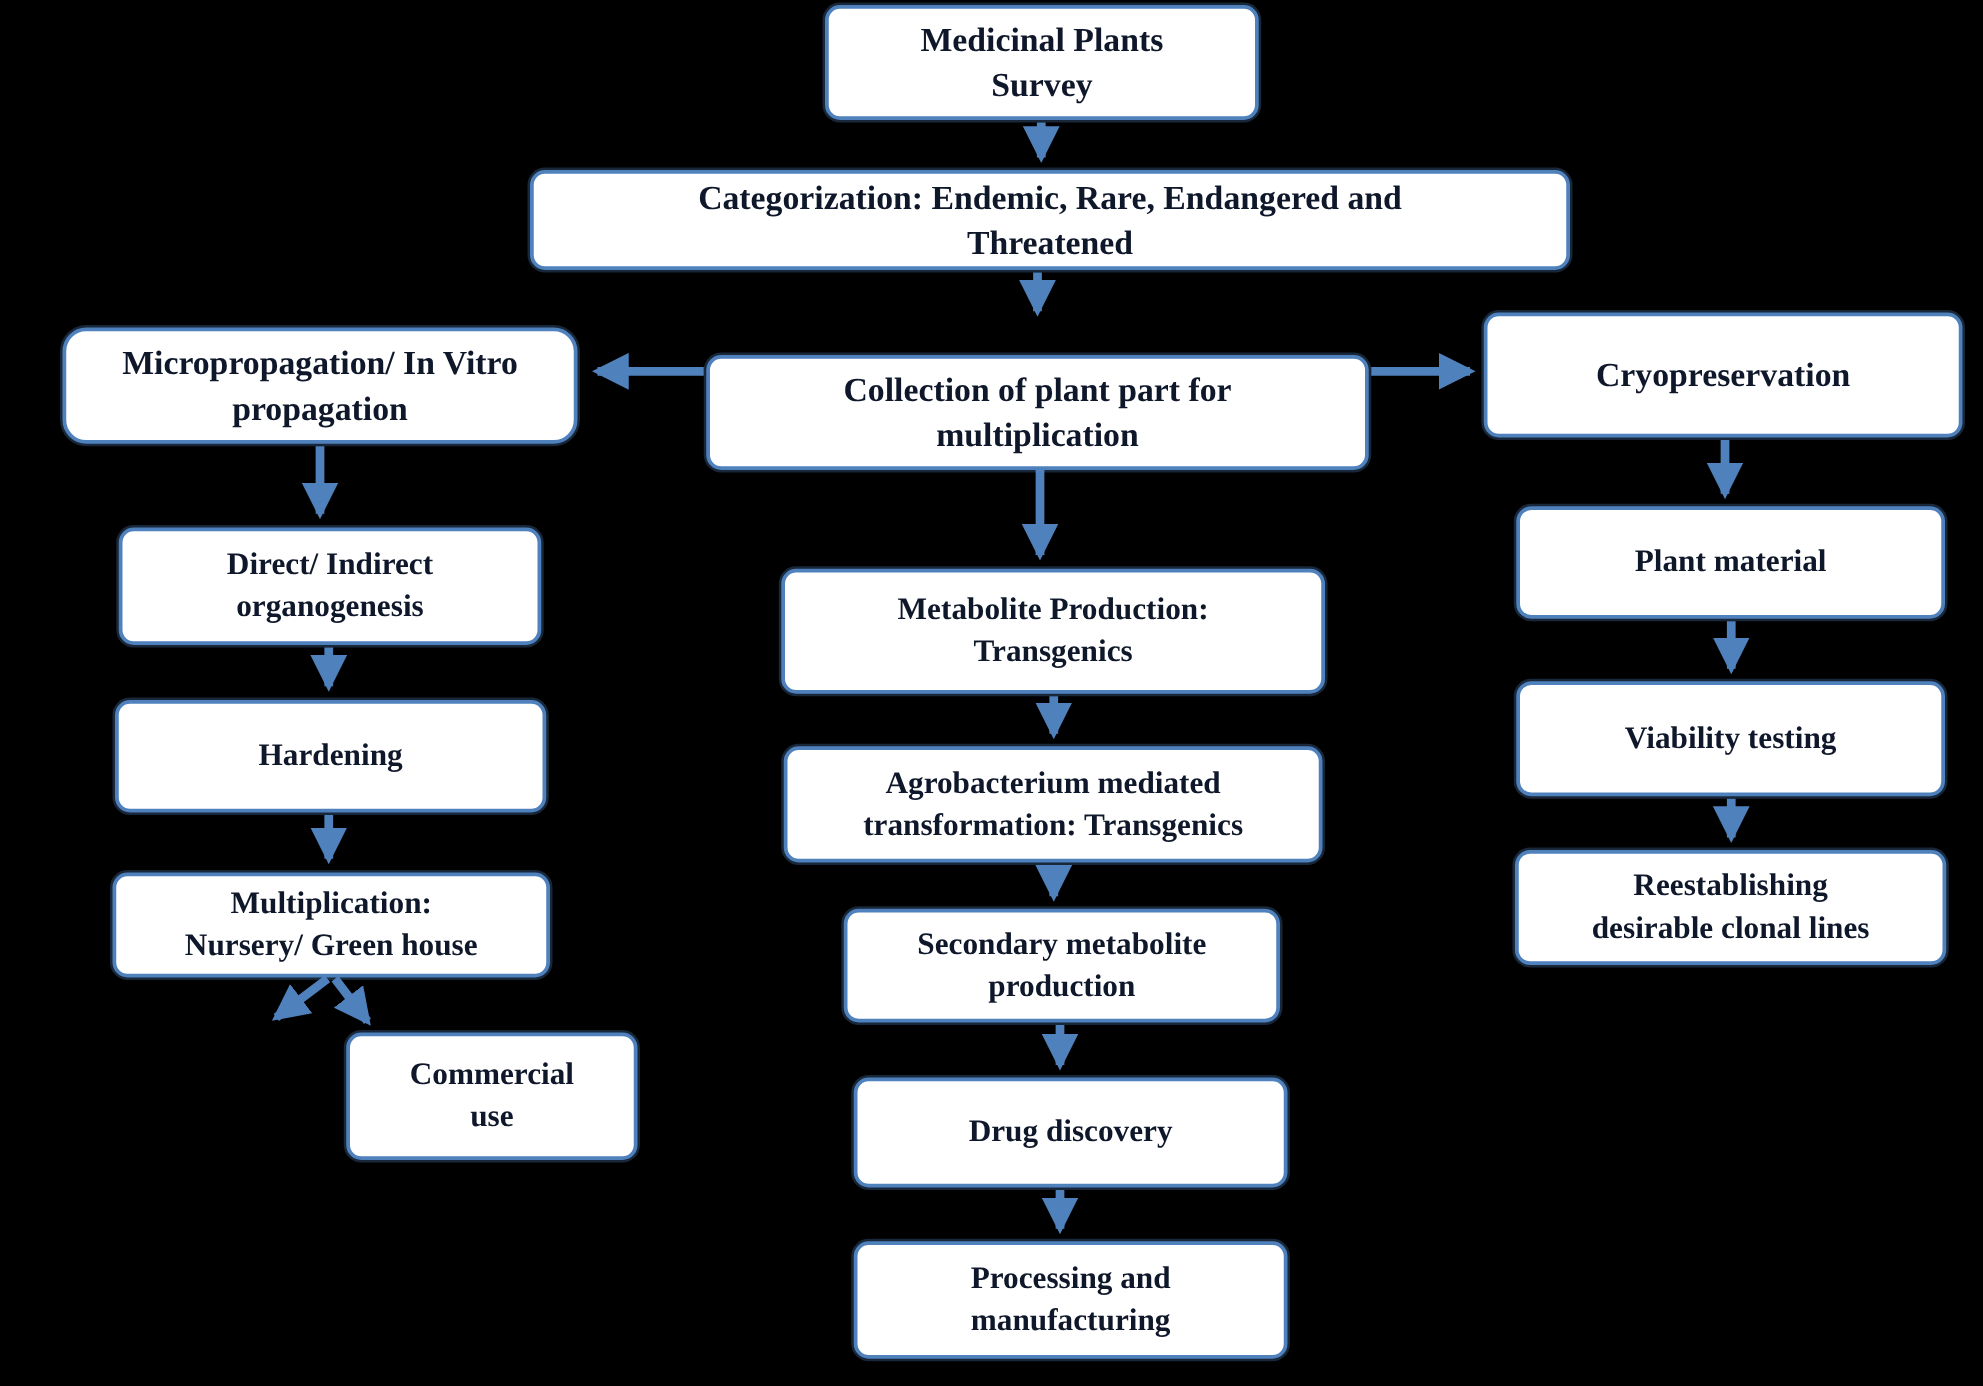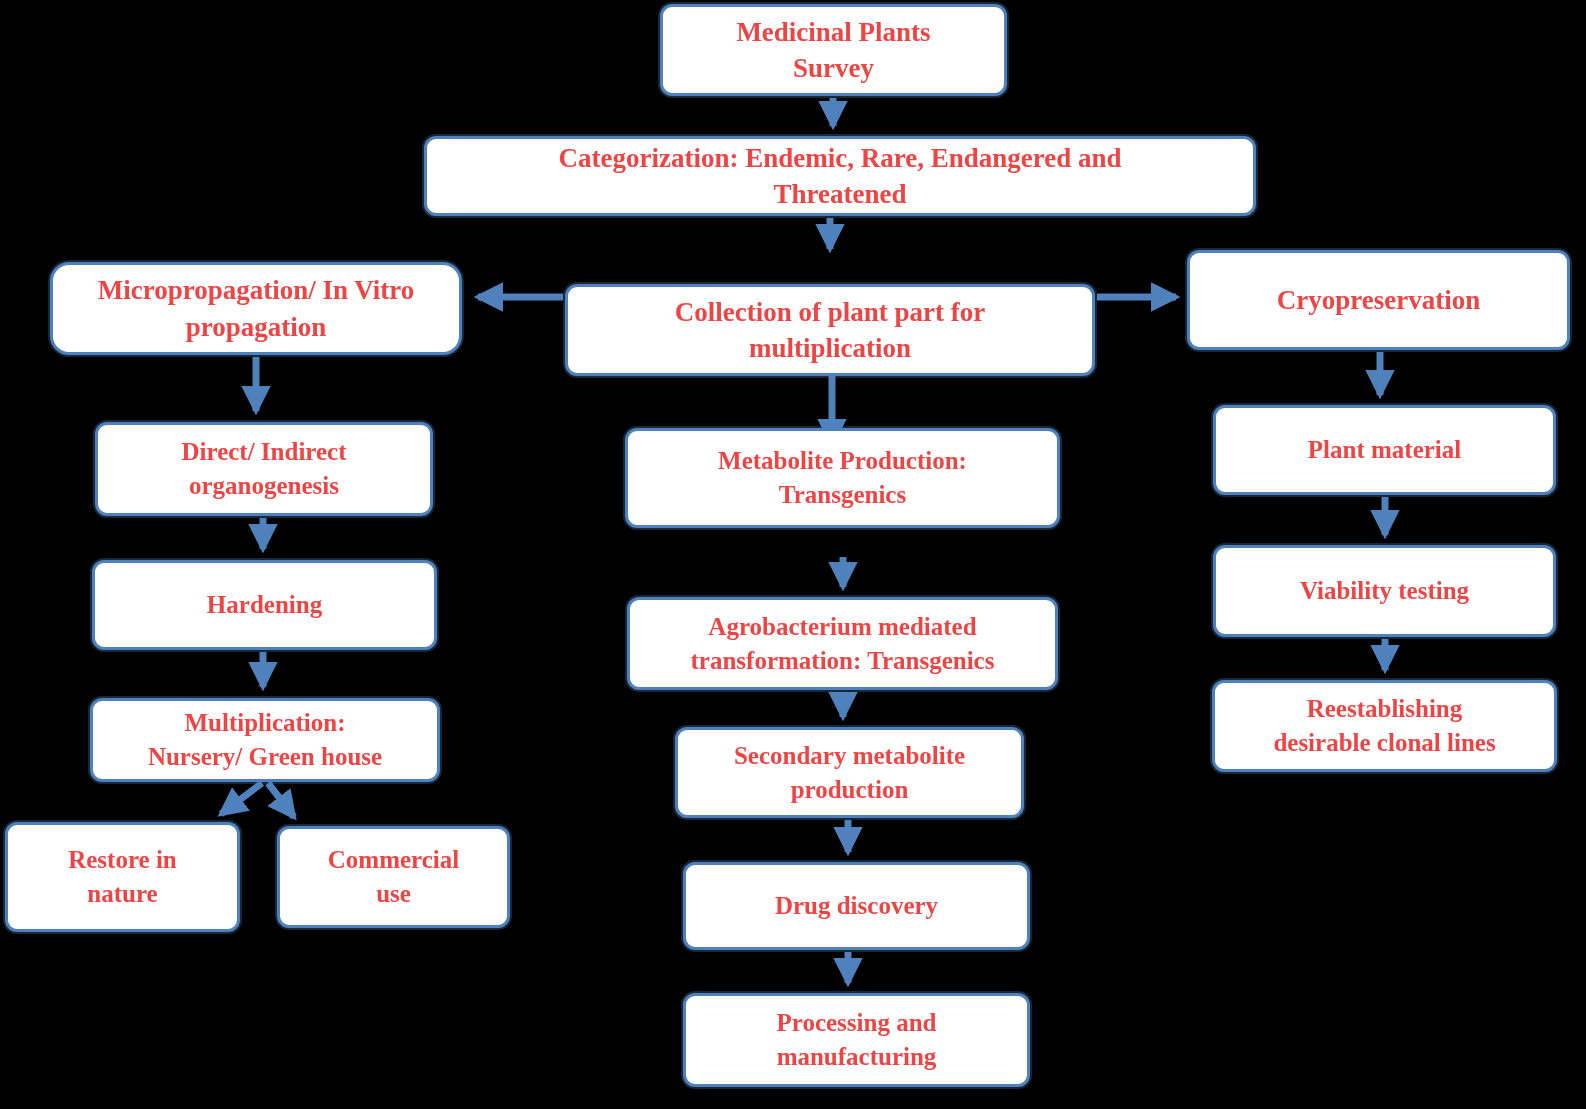--- a/index.html
+++ b/index.html
@@ -20,21 +20,21 @@
     background: #ffffff;
     border: 3px solid #4f81bd;
     border-radius: 12px;
     box-sizing: border-box;
     display: flex;
     align-items: center;
     justify-content: center;
     text-align: center;
     font-weight: 700;
     font-size: 25px;
-    color: #ef4444;
+    color: #0f172a;
     line-height: 1.35;
     white-space: pre-line;
     padding: 20px 12px;
     box-shadow: 0 0 0 2px rgba(79,129,189,0.30);
   }
   .node.big {
     font-size: 27px;
   }
   svg.arrows {
     position: absolute;
@@ -86,26 +86,24 @@
   <div class="node big" style="left:565px; top:260px; width:530px; height:92px;margin-top:24px;">Collection of plant part for
 multiplication</div>
 
   <div class="node big" style="left:50px;  top:262px; width:412px; height:93px;border-radius:19px;">Micropropagation/ In Vitro
 propagation</div>
   <div class="node" style="left:95px;  top:422px; width:338px; height:94px;">Direct/ Indirect
 organogenesis</div>
   <div class="node" style="left:92px;  top:560px; width:345px; height:90px;">Hardening</div>
   <div class="node" style="left:90px;  top:698px; width:350px; height:84px;">Multiplication:
 Nursery/ Green house</div>
-  <div class="node" style="left:5px;   top:822px; width:235px; height:110px;">Restore in
-nature</div>
   <div class="node" style="left:277px; top:826px; width:233px; height:102px;">Commercial
 use</div>
 
-  <div class="node" style="left:625px; top:428px; width:435px; height:100px;">Metabolite Production:
+  <div class="node" style="left:625px; top:455px; width:435px; height:100px;">Metabolite Production:
 Transgenics</div>
   <div class="node" style="left:627px; top:597px; width:431px; height:93px;">Agrobacterium mediated
 transformation: Transgenics</div>
   <div class="node" style="left:675px; top:727px; width:349px; height:91px;">Secondary metabolite
 production</div>
   <div class="node" style="left:683px; top:862px; width:347px; height:88px;">Drug discovery</div>
   <div class="node" style="left:683px; top:993px; width:347px; height:94px;">Processing and
 manufacturing</div>
 
   <div class="node big" style="left:1187px; top:250px; width:383px; height:100px;">Cryopreservation</div>

